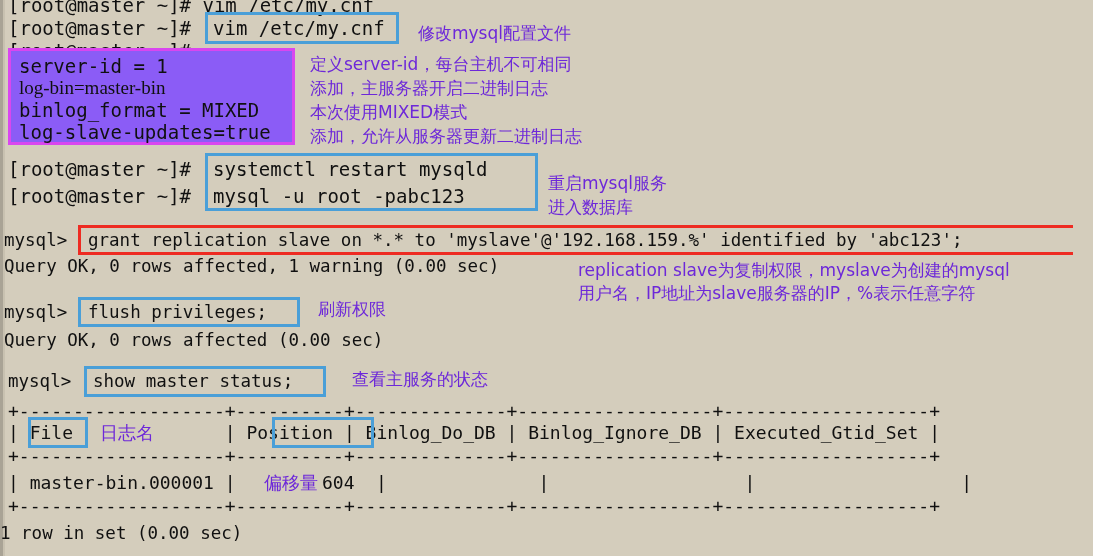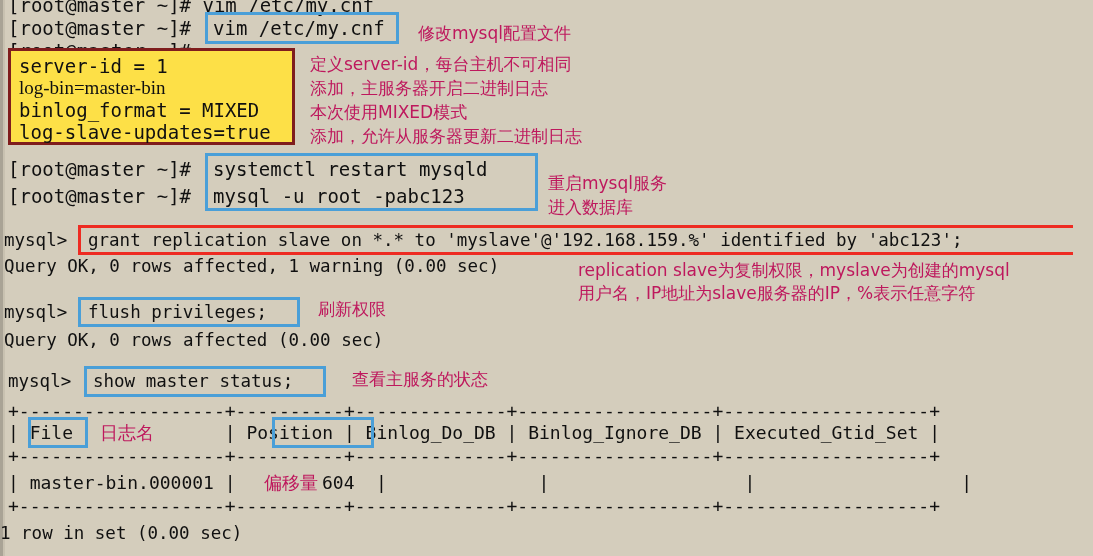--- a/index.html
+++ b/index.html
@@ -55,21 +55,21 @@
   }
   .term.tbl {
     font-size: 18px;
     line-height: 21px;
   }
 
   
   .anno {
     position: absolute;
     white-space: pre;
-    color: #be185d;
+    color: #6d28d9;
     font-family: "DejaVu Sans", "Liberation Sans", sans-serif;
     font-size: 17px;
     line-height: 22px;
   }
   .anno.small {
     font-size: 17px;
     line-height: 21px;
   }
   .anno.tiny {
     font-size: 18px;
@@ -90,23 +90,23 @@
     position: absolute;
     border: 3px solid #ee2b22;
     box-sizing: border-box;
     background: transparent;
     pointer-events: none;
   }
 
   
   .config-panel {
     position: absolute;
-    background: #fde047;
+    background: #8b5cf6;
     box-sizing: border-box;
-    border: 3px solid #7f1d1d;
+    border: 3px solid #d946ef;
   }
   .config-panel .cfg-line {
     position: absolute;
     white-space: pre;
     color: #101010;
     font-family: "DejaVu Sans Mono", monospace;
     font-size: 19px;
     line-height: 22px;
   }
 </style>

